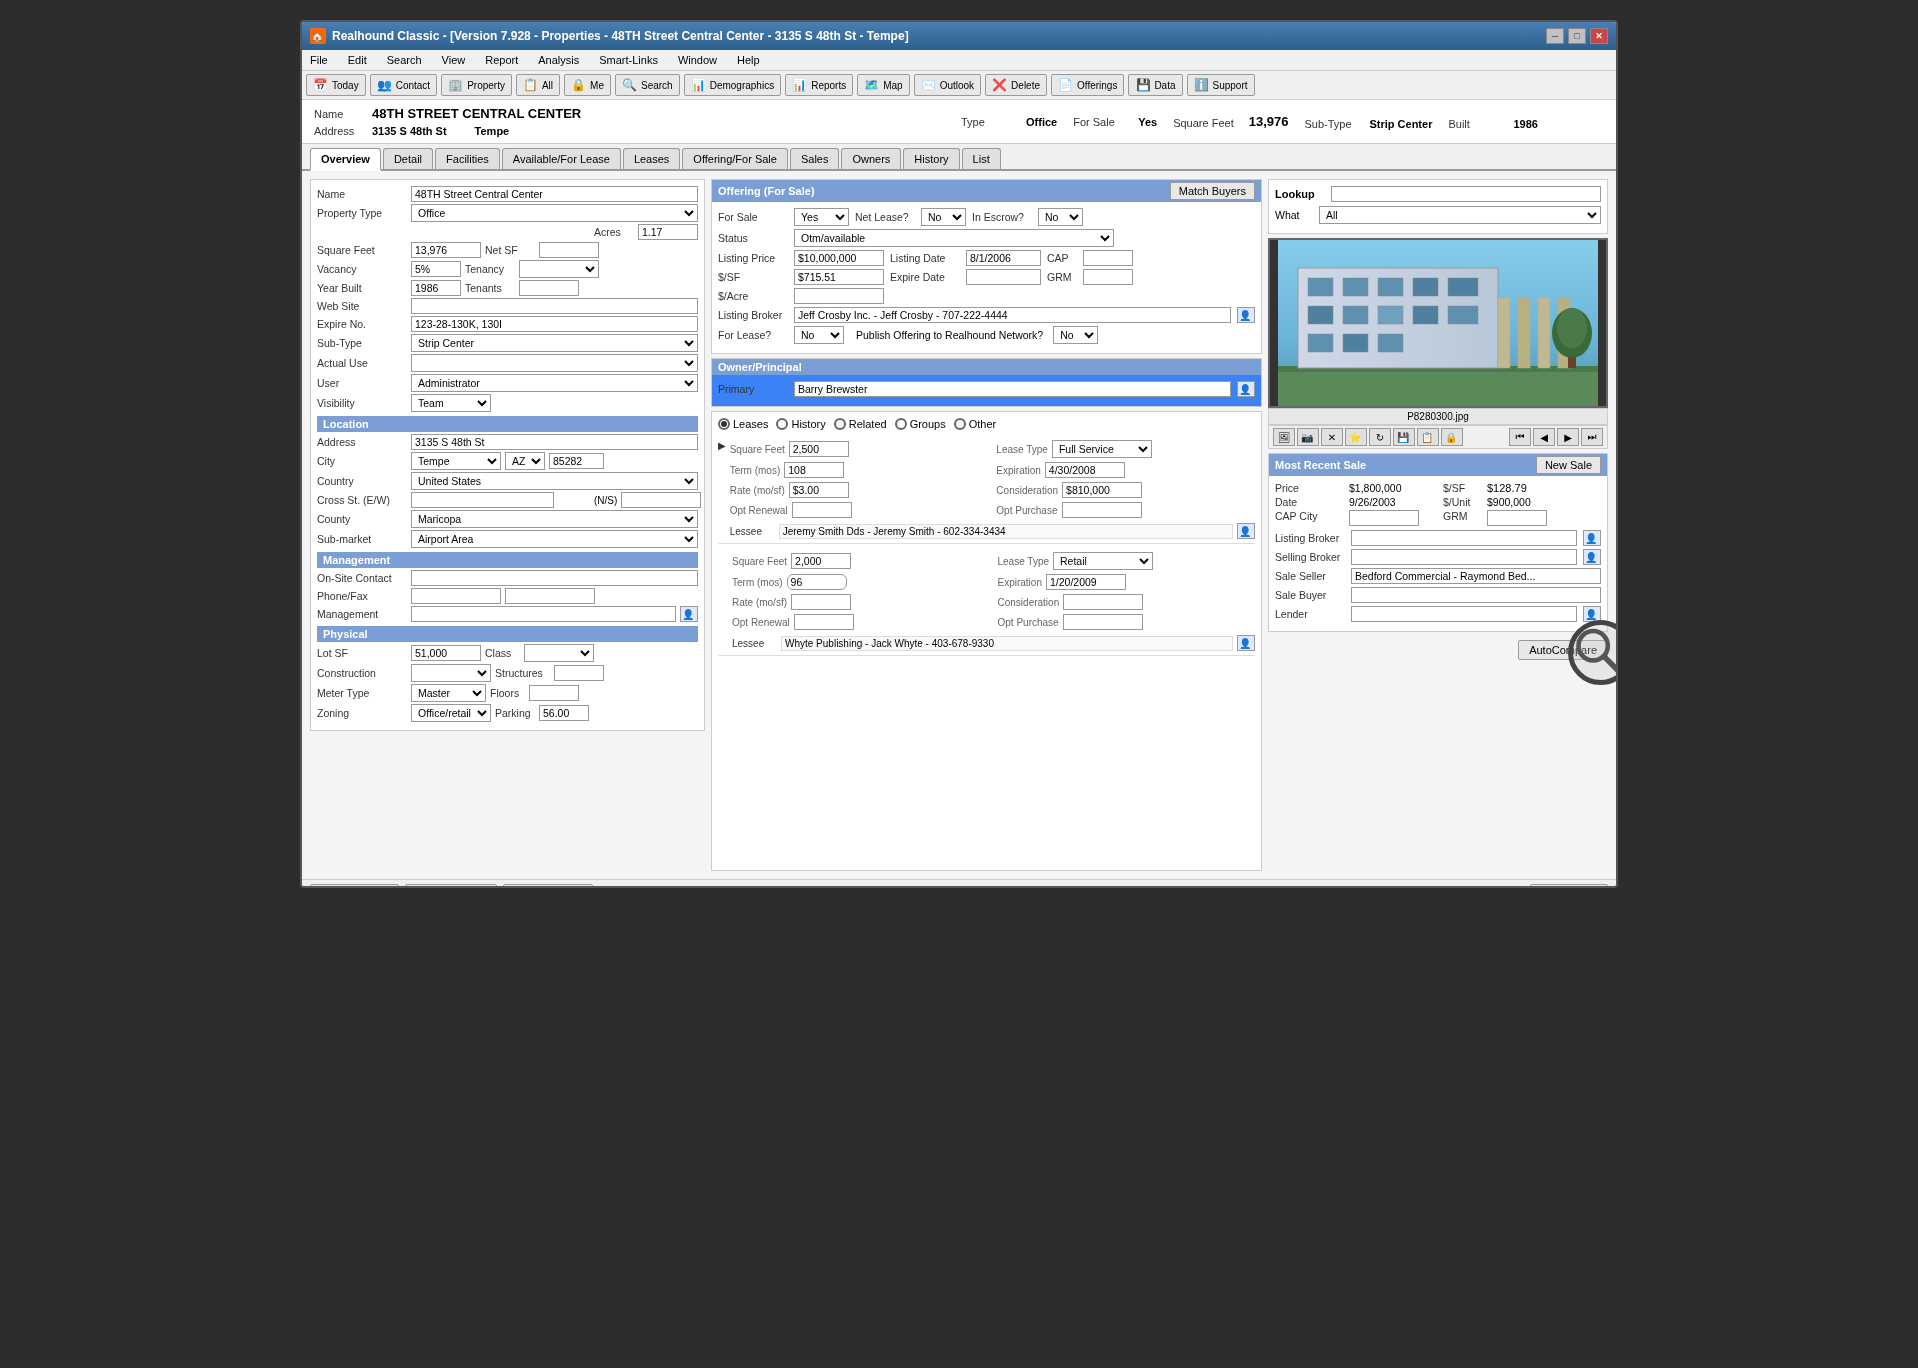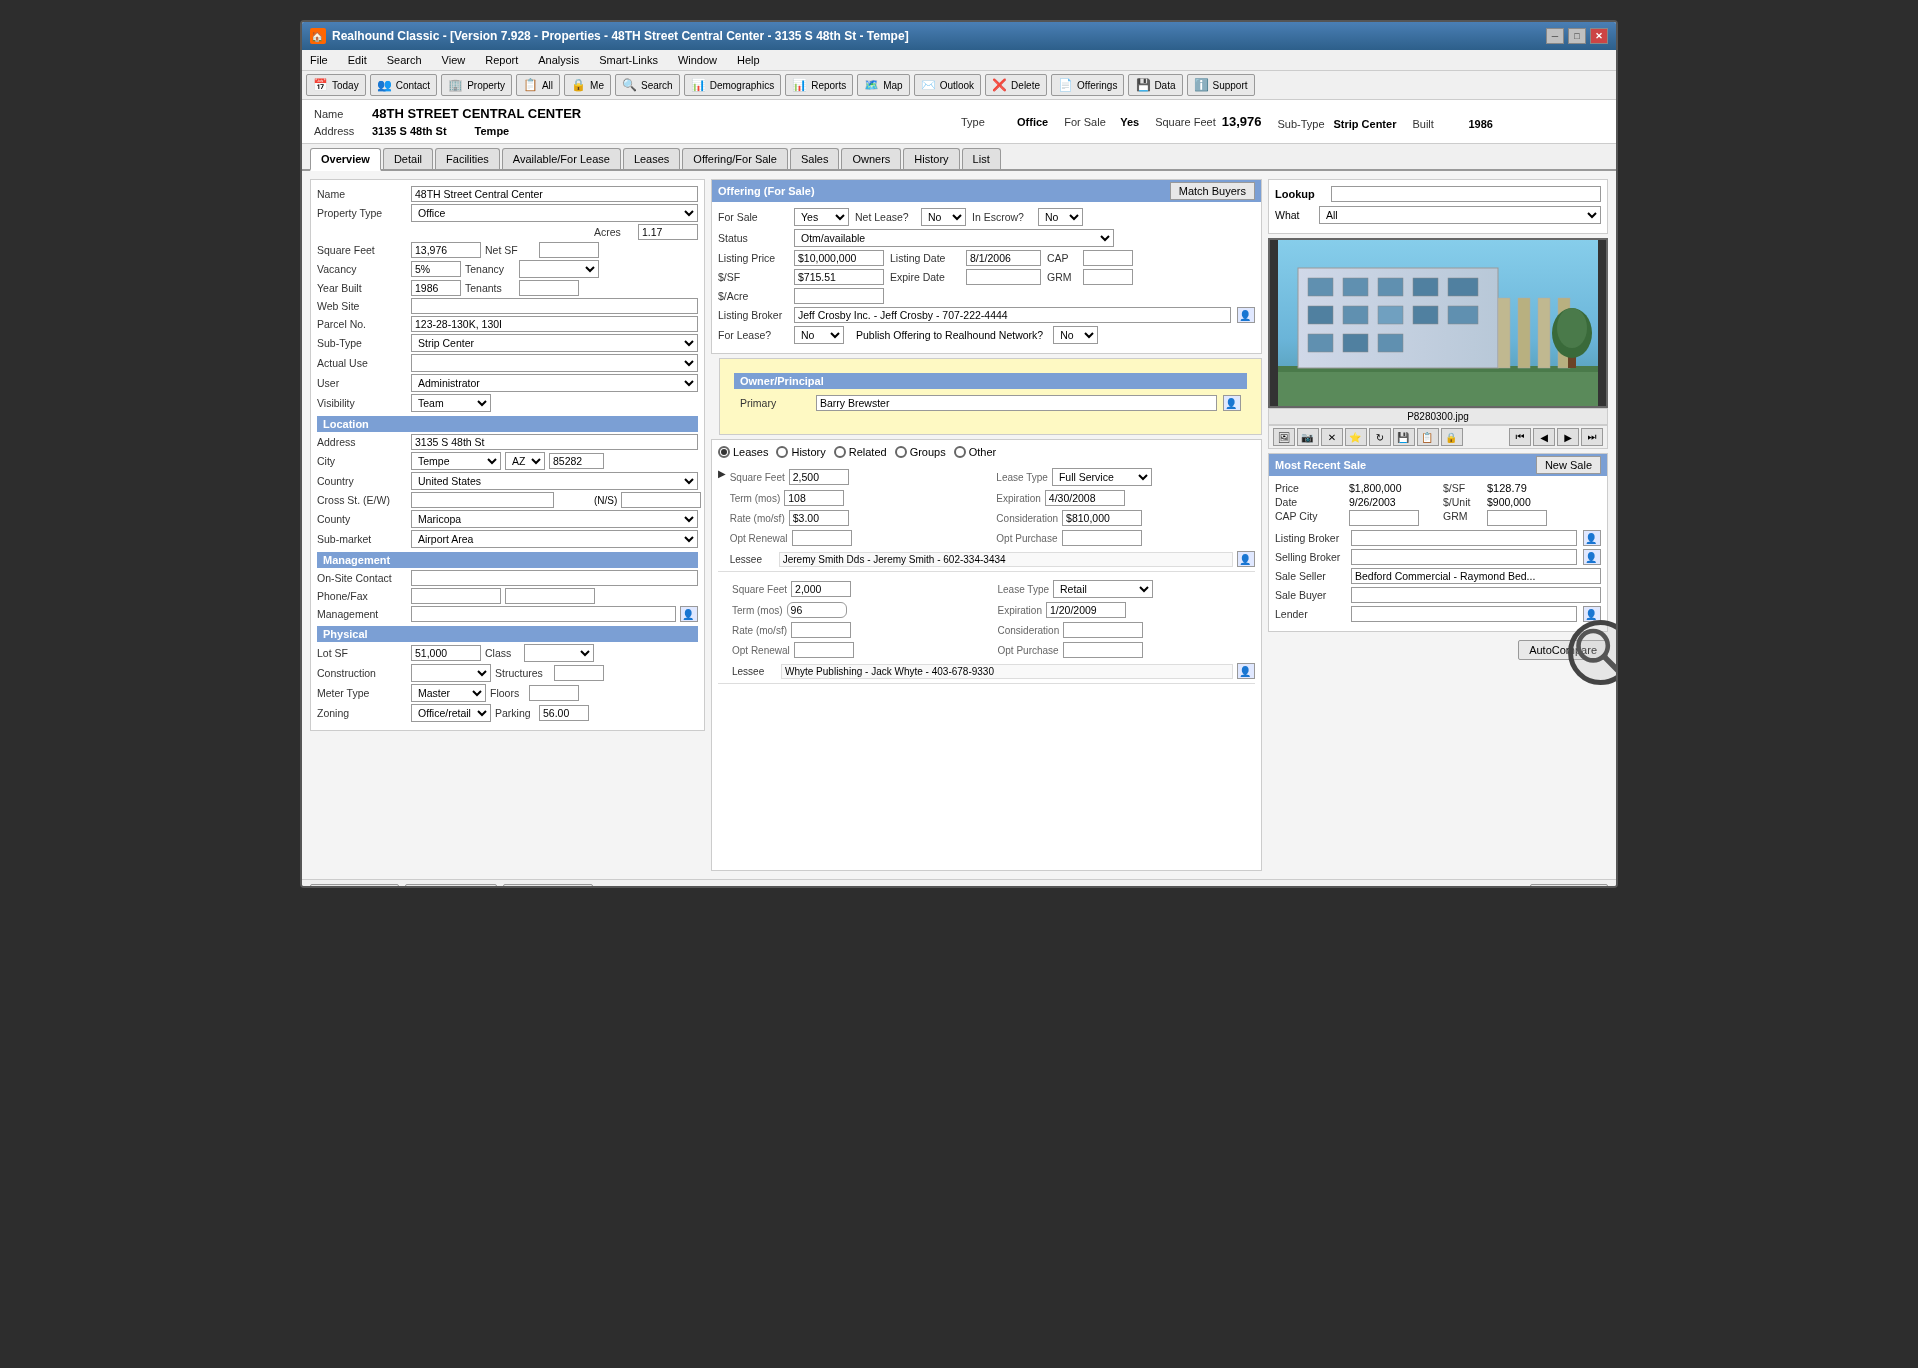--- a/index.html
+++ b/index.html
@@ -20,21 +20,21 @@
     
     .toolbar { background: #f0f0f0; border-bottom: 1px solid #ccc; padding: 3px 4px; display: flex; align-items: center; gap: 4px; }
     .toolbar-btn { display: flex; align-items: center; gap: 3px; padding: 2px 6px; background: #e8e8e8; border: 1px solid #999; cursor: pointer; font-size: 10px; border-radius: 2px; white-space: nowrap; }
     .tb-icon { width: 16px; height: 16px; display: inline-flex; align-items: center; justify-content: center; font-size: 12px; }
 
     
     .prop-header { background: white; border-bottom: 1px solid #ccc; padding: 6px 12px; display: grid; grid-template-columns: 1fr 1fr; gap: 4px; }
     .prop-header-row { display: flex; align-items: center; gap: 8px; }
     .prop-label { font-weight: normal; color: #333; min-width: 50px; }
     .prop-value { font-weight: bold; color: #000; }
-    .ph-field { display: flex; gap: 6px; align-items: center; }
+    .ph-field { display: flex; gap: 15px; align-items: flex-end; }
 
     
     .tabs-bar { background: #f0f0f0; border-bottom: 2px solid #999; padding: 4px 8px 0; display: flex; gap: 2px; }
     .tab { padding: 4px 10px; border: 1px solid #999; border-bottom: none; background: #e0e0e0; cursor: pointer; font-size: 11px; border-radius: 3px 3px 0 0; }
     .tab.active { background: white; border-bottom: 2px solid white; margin-bottom: -2px; font-weight: bold; }
 
     
     .main-content { display: flex; gap: 0; background: #f4f4f4; padding: 8px; height: calc(868px - 160px); overflow: hidden; }
     
     
@@ -242,21 +242,21 @@
           <span class="form-label" style="min-width:50px;">Tenants</span>
           <input class="form-input" style="width: 60px;" type="text" value="">
         </div>
 
         <div class="form-row">
           <span class="form-label">Web Site</span>
           <input class="form-input form-input-full" type="text" value="" style="">
         </div>
 
         <div class="form-row">
-          <span class="form-label">Parcel No.</span>
+          <span class="form-label">Expire No.</span>
           <input class="form-input form-input-full" type="text" value="123-28-130K, 130I" style="">
         </div>
 
         <div class="form-row">
           <span class="form-label">Sub-Type</span>
           <select class="form-select" style="flex:1;">
             <option>Strip Center</option>
           </select>
         </div>
 
@@ -405,21 +405,21 @@
           <button class="add-btn">👤</button>
         </div>
         <div class="data-row">
           <span class="data-label">For Lease?</span>
           <select class="form-select" style="width:50px;"><option>No</option></select>
           <span style="font-size:10.5px; margin-left:6px;">Publish Offering to Realhound Network?</span>
           <select class="form-select" style="width:45px; margin-left:4px;"><option>No</option></select>
         </div>
       </div>
 
-      <div style="background:#fef9c3; border:1px solid #ccc; padding:20px;margin-left:8px;">
+      <div style="background:#3b82f6; border:1px solid #ccc; padding:6px;">
         <div class="section-header" style="margin:-6px -6px 6px;">
           <span>Owner/Principal</span>
         </div>
         <div class="data-row">
           <span class="data-label">Primary</span>
           <input class="form-input" style="flex: 1 1 0%;" type="text" value="Barry Brewster">
           <button class="add-btn">👤</button>
         </div>
       </div>
 

